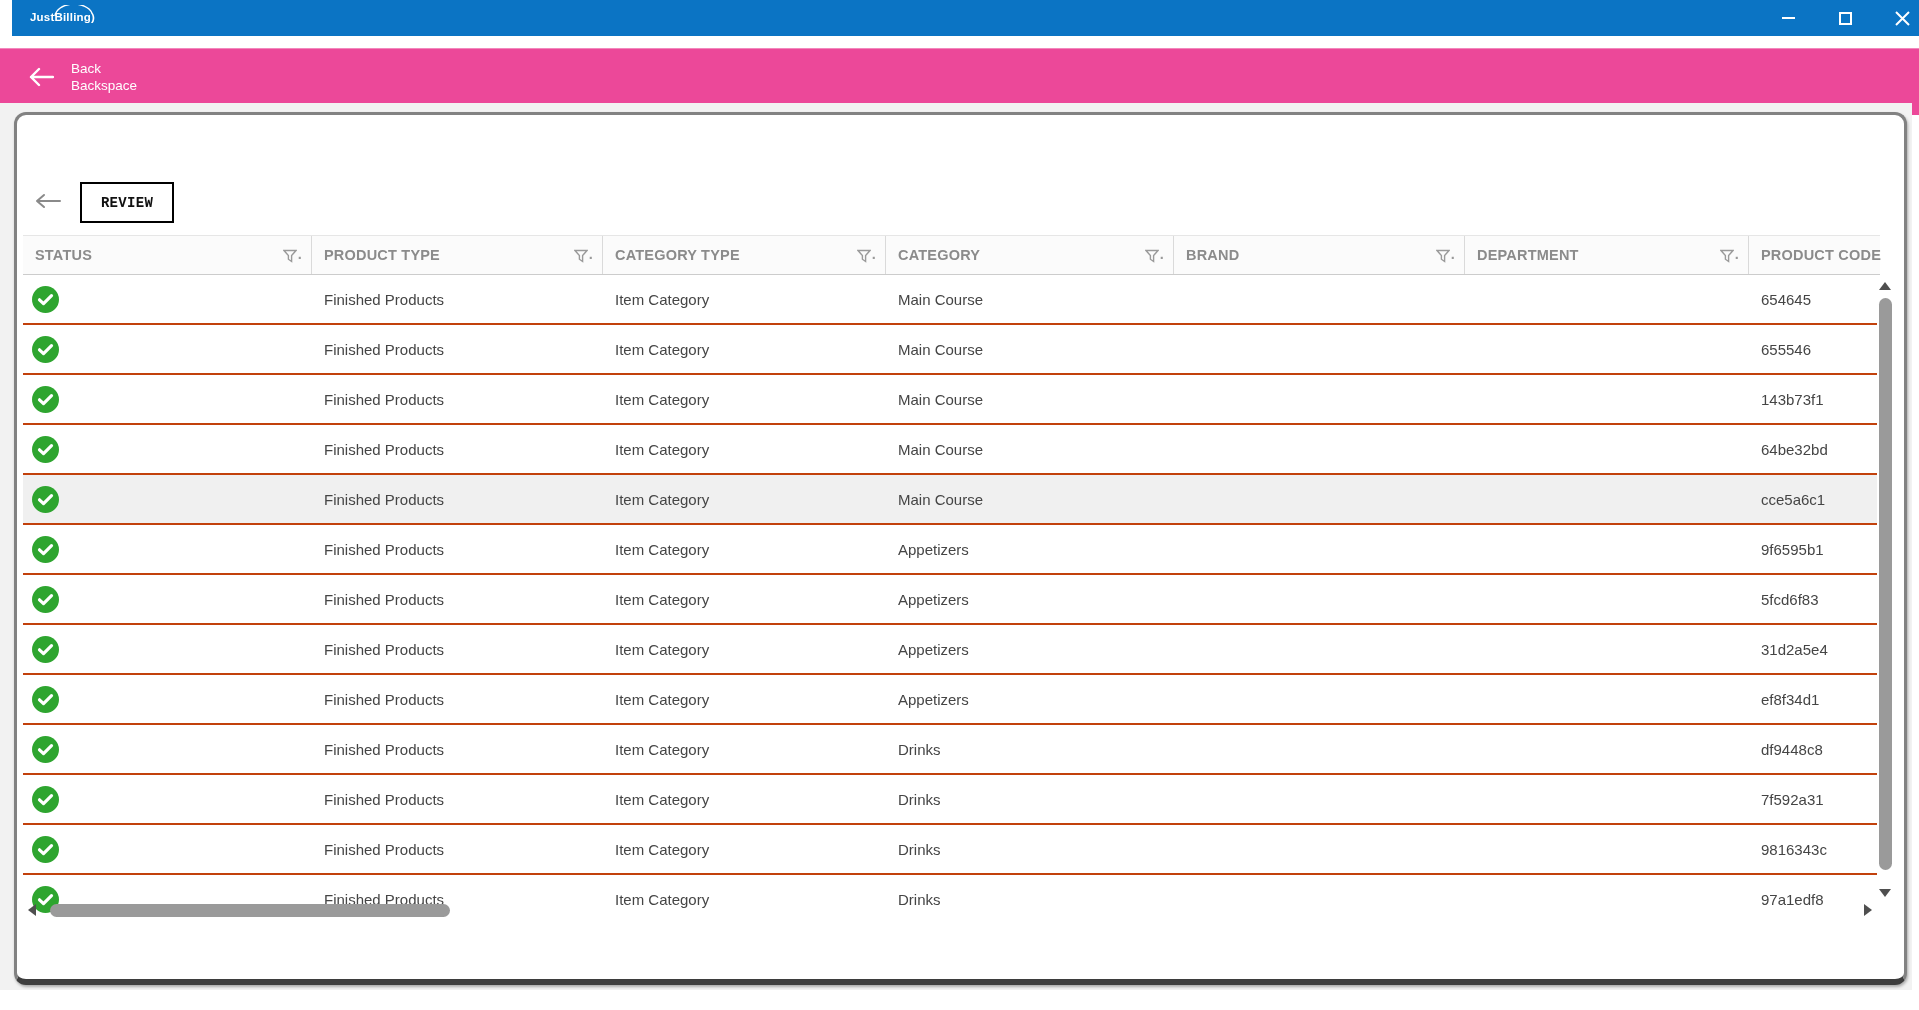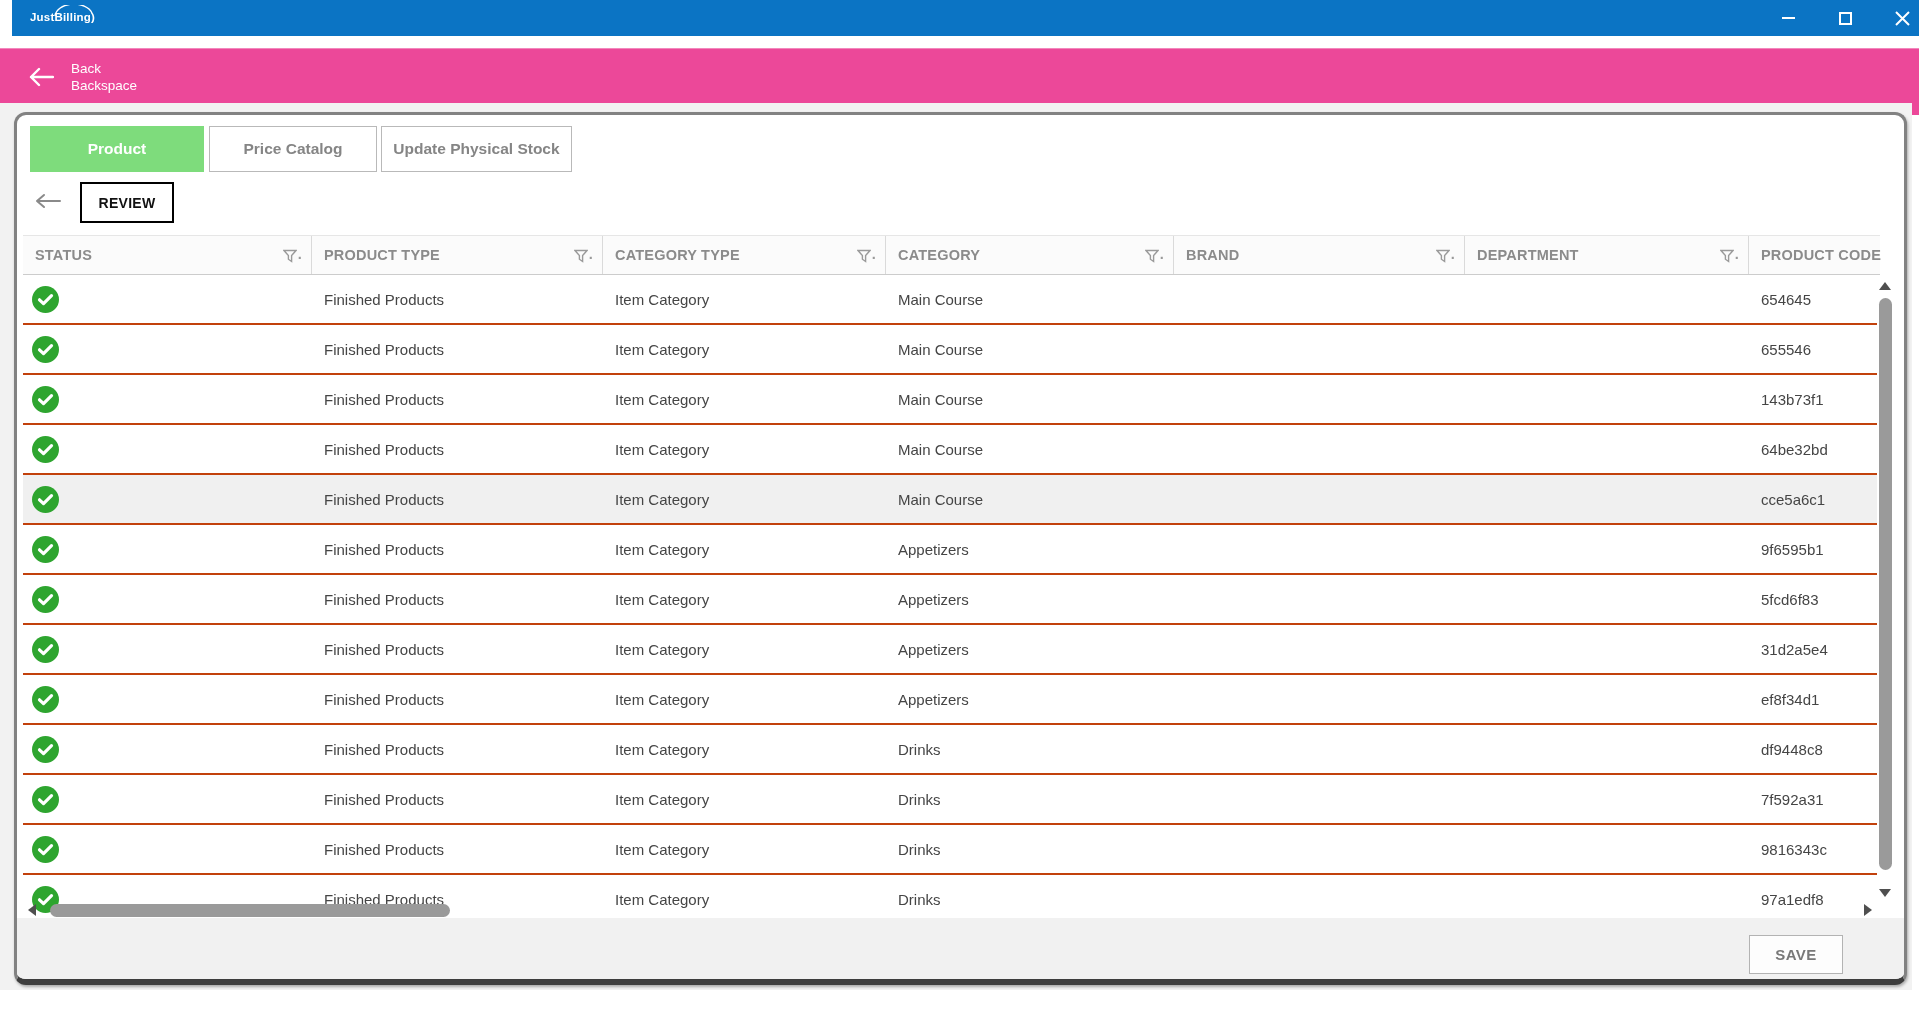--- a/index.html
+++ b/index.html
@@ -32,21 +32,21 @@
 
   
   .tabs { position:absolute; left:13px; top:11px; display:flex; }
   .tab { height:46px; display:flex; align-items:center; justify-content:center;
     font-size:15.5px; font-weight:bold; color:#858585; background:#fff; border:1px solid #b9b9b9; cursor:pointer; }
   .tab.active { background:#7edc7c; color:#fff; border:none; }
 
   
   .review-arrow { position:absolute; left:18px; top:78px; }
   .review-btn { position:absolute; left:63px; top:67px; width:94px; height:41px; background:#fff;
-    border:2px solid #000; font-family:Liberation Sans, sans-serif;
+    border:2px solid #000; font-family:Liberation Mono, monospace;
     font-size:14px; font-weight:bold; color:#111; letter-spacing:0.3px; cursor:pointer; }
 
   
   .grid { position:absolute; left:6px; top:120px; width:1857px; }
   .trow { display:grid; grid-template-columns:289px 291px 283px 288px 291px 284px 231px; }
   .thead { height:40px; background:#fbfbfb; border-top:1px solid #e6e6e6; border-bottom:1px solid #cccccc; }
   .th { position:relative; display:flex; align-items:center; padding-left:12px;
     font-size:14.5px; font-weight:bold; color:#8b8b8b; letter-spacing:0.2px; border-right:1px solid #dadada; }
   .th .funnel { position:absolute; right:14px; top:13px; }
   .th .fdot { position:absolute; right:9px; top:10px; color:#9a9a9a; font-weight:bold; }
@@ -109,25 +109,20 @@
     <div class="back-labels">
       <div>Back</div>
       <div>Backspace</div>
     </div>
   </div>
 </div>
 
 <div class="content-bg"></div>
 
 <div class="panel">
-  <div class="tabs" id="tabs">
-      <div class="tab active" style="width: 174px; margin-left: 0px;">Product</div>
-      <div class="tab" style="width: 168px; margin-left: 5px;">Price Catalog</div>
-      <div class="tab" style="width: 191px; margin-left: 4px;">Update Physical Stock</div>
-    </div>
 
   <svg class="review-arrow" width="26" height="16" viewBox="0 0 26 16">
     <path d="M25 8 H2 M9 2 L2 8 L9 14" fill="none" stroke="#8a8a8a" stroke-width="2" stroke-linecap="round" stroke-linejoin="round"></path>
   </svg>
   <button class="review-btn">REVIEW</button>
 
   <div class="grid">
     <div class="trow thead" id="thead">
         <div class="th">
           <span>STATUS</span>
@@ -365,16 +360,13 @@
     <div class="tri-up"></div>
     <div class="vthumb"></div>
     <div class="tri-down"></div>
   </div>
   <div class="hscroll">
     <div class="tri-left"></div>
     <div class="hthumb"></div>
     <div class="tri-right"></div>
   </div>
 
-  <div class="footer">
-    <button class="save-btn">SAVE</button>
-  </div>
 </div>
 
 </body></html>

